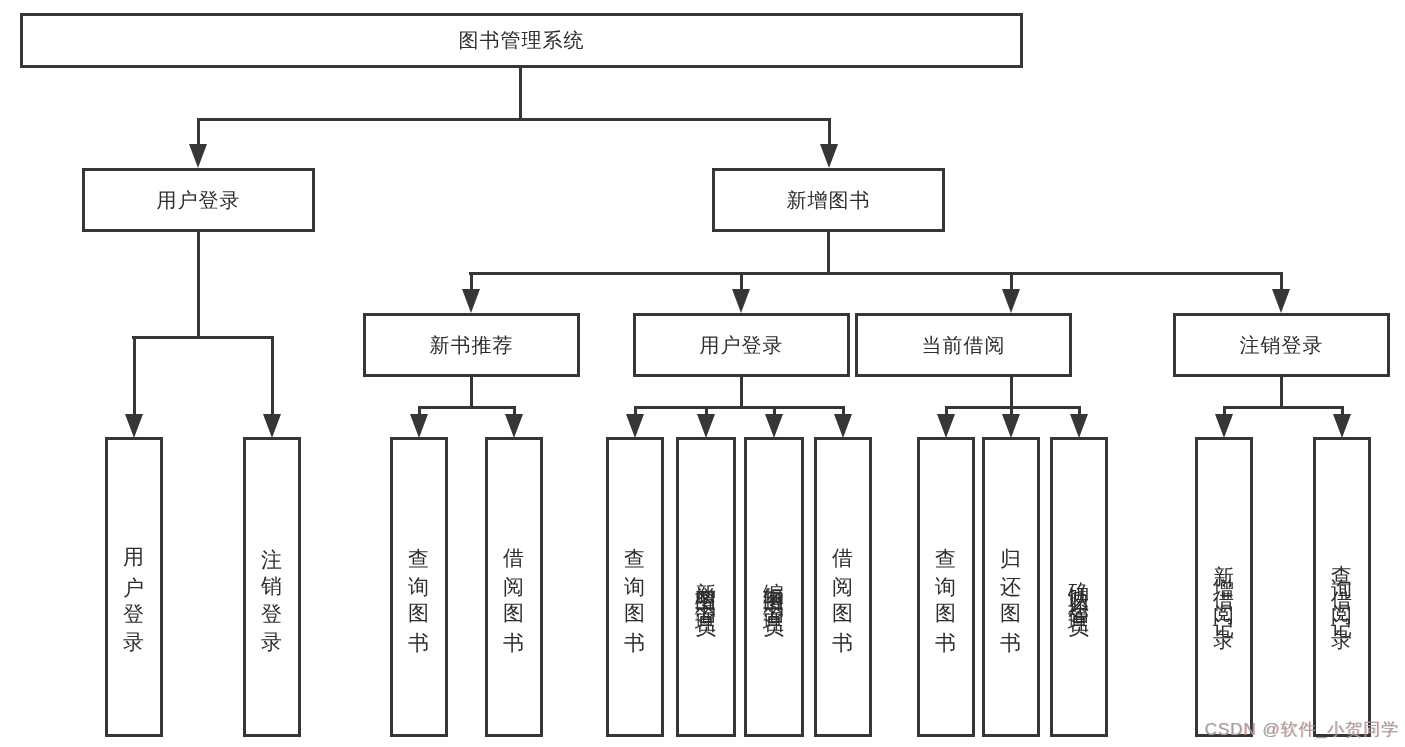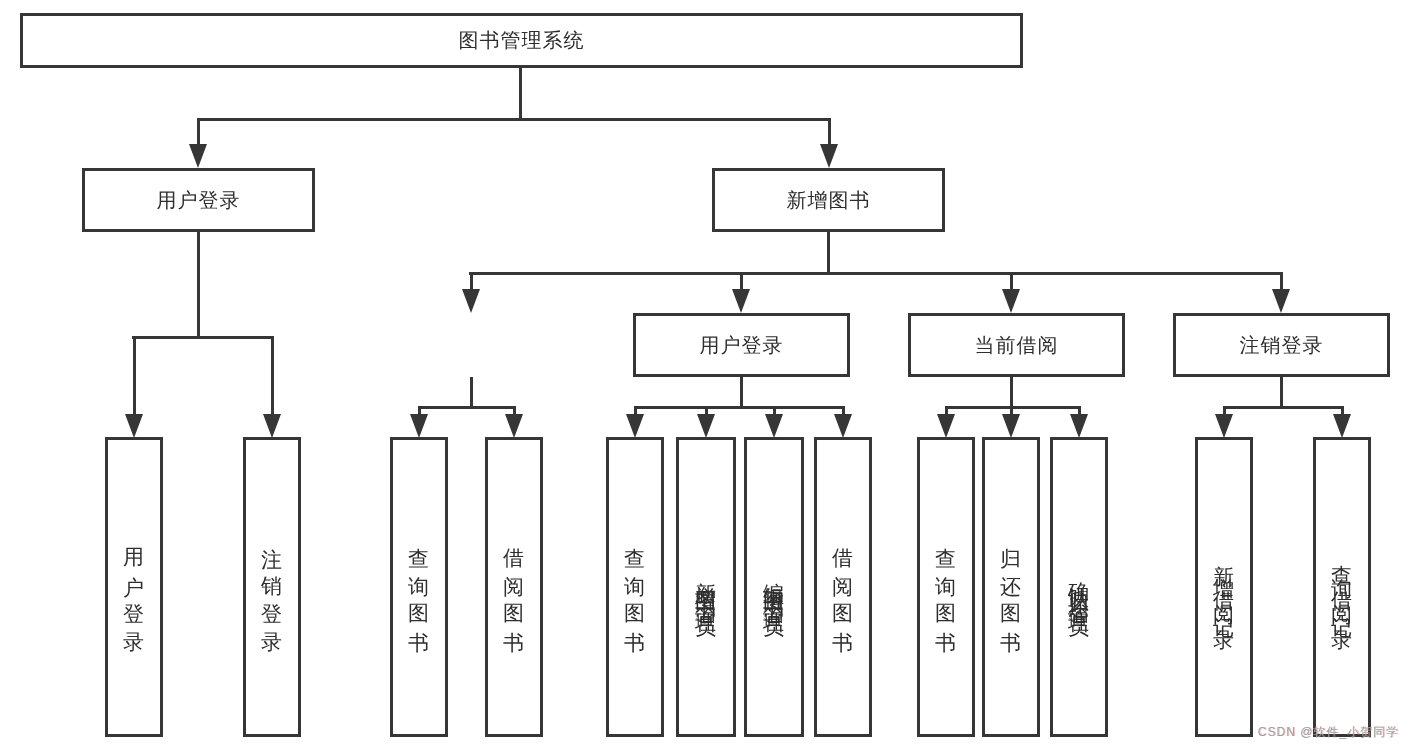--- a/index.html
+++ b/index.html
@@ -46,21 +46,21 @@
   .ln{position:absolute;background:#363636;}
   
   .arr{
     position:absolute;width:0;height:0;
     border-left:9px solid transparent;
     border-right:9px solid transparent;
     border-top:24px solid #363636;
   }
   .watermark{
     position:absolute;right:6px;bottom:6px;
-    font-size:12px;color:#a0a0a0;
+    font-size:17px;color:#a0a0a0;
     text-shadow:1px 0 0 rgba(217,120,120,.45);
     letter-spacing:1px;
   }
 </style>
 </head>
 <body>
 
 <div class="canvas">
 
   <div class="box root-box">
@@ -92,24 +92,27 @@
   <div class="ln" style="left:469px;top:272px;width:814px;height:3px;"></div>
   <div class="ln" style="left:470px;top:272px;width:3px;height:20px;"></div>
   <div class="arr" style="left:462px;top:289px;"></div>
   <div class="ln" style="left:740px;top:272px;width:3px;height:20px;"></div>
   <div class="arr" style="left:732px;top:289px;"></div>
   <div class="ln" style="left:1010px;top:272px;width:3px;height:20px;"></div>
   <div class="arr" style="left:1002px;top:289px;"></div>
   <div class="ln" style="left:1280px;top:272px;width:3px;height:20px;"></div>
   <div class="arr" style="left:1272px;top:289px;"></div>
 
+  <div class="box lvl3" style="left:363px;">
+    <span>新书推荐</span>
+  </div>
   <div class="box lvl3" style="left:633px;">
     <span>用户登录</span>
   </div>
-  <div class="box lvl3" style="left:908px;">
+  <div class="box lvl3" style="left:855px;">
     <span>当前借阅</span>
   </div>
   <div class="box lvl3" style="left:1173px;">
     <span>注销登录</span>
   </div>
 
   <div class="ln" style="left:470px;top:377px;width:3px;height:32px;"></div>
   <div class="ln" style="left:418px;top:406px;width:98px;height:3px;"></div>
   <div class="ln" style="left:418px;top:406px;width:3px;height:14px;"></div>
   <div class="arr" style="left:410px;top:414px;"></div>

